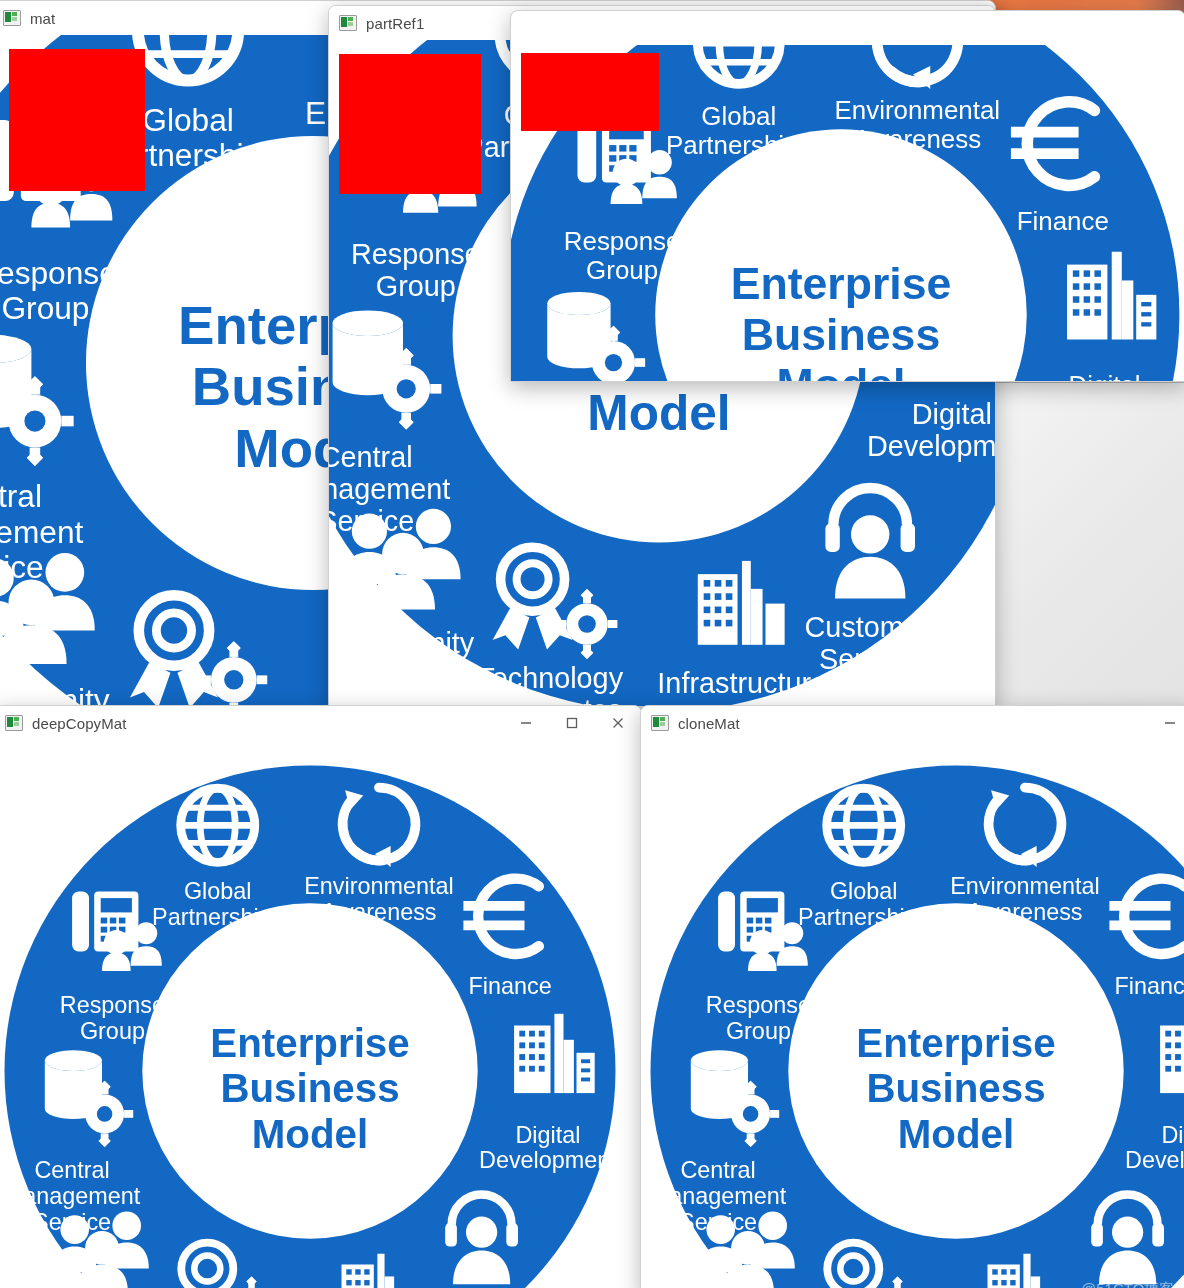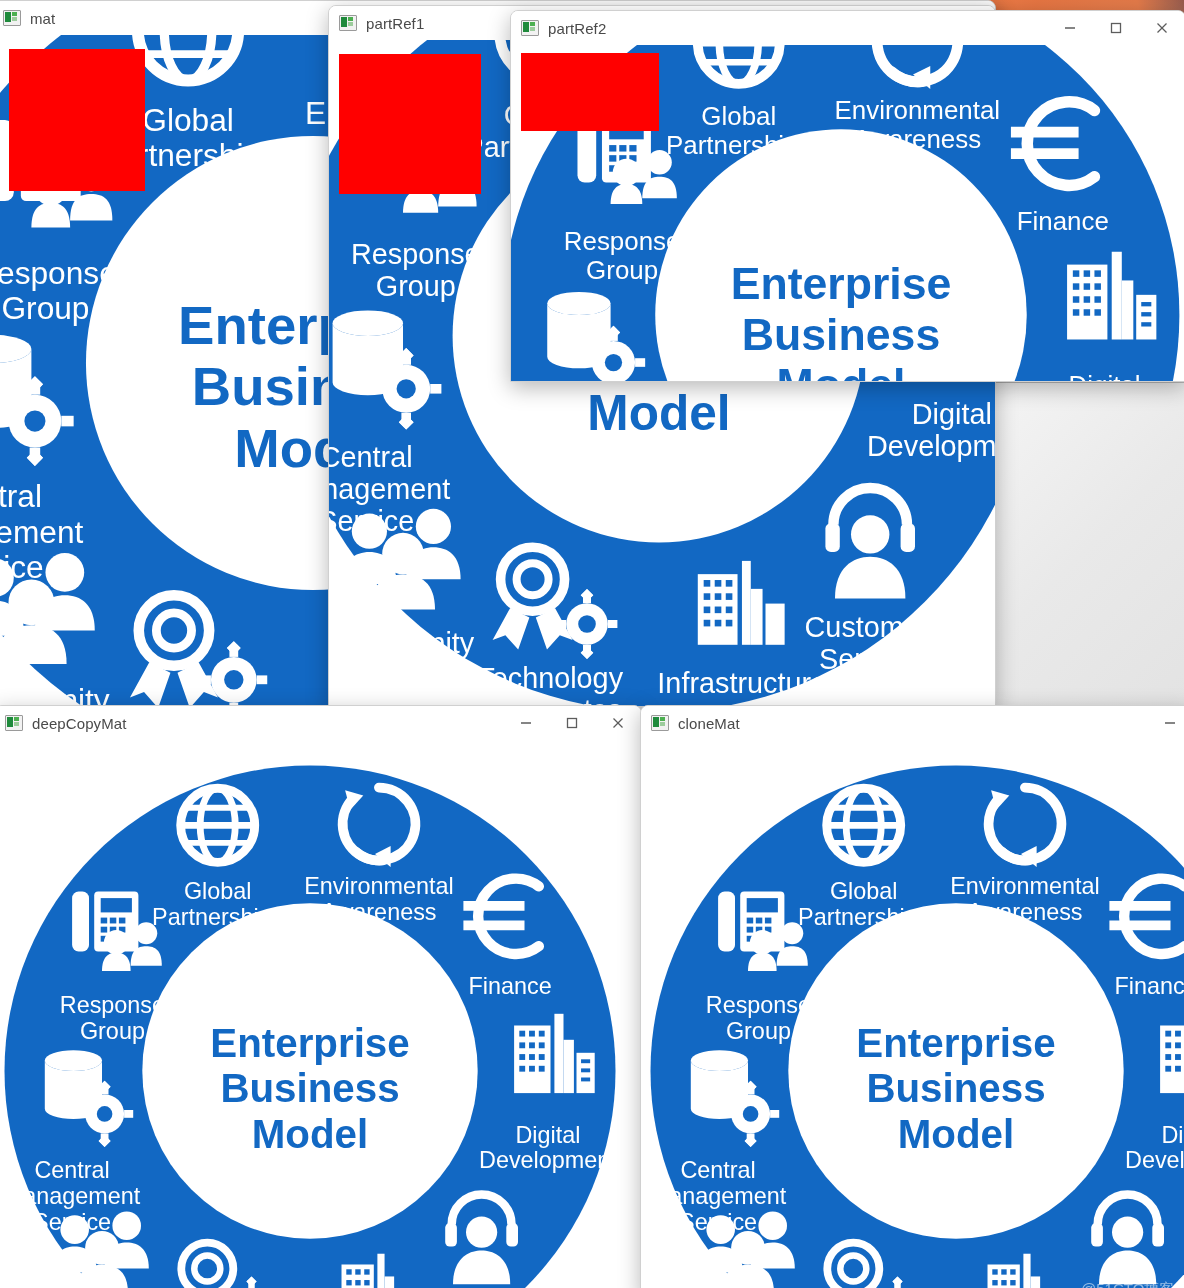--- a/index.html
+++ b/index.html
@@ -495,42 +495,20 @@
         <text class="s9l1" x="196" y="450">Group</text>
       </g>
     </g>
   </svg>
 </div>
     <div class="redsq" style="left:10px;top:14px;width:142px;height:140px;"></div>
   </div>
 </div>
 
 <div class="win" id="win-partref2" style="left:510px;top:10px;width:674px;height:370px;">
-  <div class="titlebar">
-    <span class="app-icon"></span>
-    <span class="wtitle">partRef2</span>
-    <span class="wbtns">
-      <span class="wbtn">
-        <svg width="12" height="12" viewBox="0 0 12 12">
-            <line x1="1" y1="6" x2="11" y2="6" stroke="#5d5d5d" stroke-width="1.3"></line>
-          </svg>
-      </span>
-      <span class="wbtn">
-        <svg width="12" height="12" viewBox="0 0 12 12">
-            <rect x="1.5" y="1.5" width="9" height="9" fill="none" stroke="#5d5d5d" stroke-width="1.3"></rect>
-          </svg>
-      </span>
-      <span class="wbtn">
-        <svg width="12" height="12" viewBox="0 0 12 12">
-            <line x1="1.5" y1="1.5" x2="10.5" y2="10.5" stroke="#5d5d5d" stroke-width="1.3"></line>
-            <line x1="10.5" y1="1.5" x2="1.5" y2="10.5" stroke="#5d5d5d" stroke-width="1.3"></line>
-          </svg>
-      </span>
-    </span>
-  </div>
   <div class="wbody">
     <div class="graphic donut" style="left:-30px;top:-90px;width:720px;height:720px;">
   <svg viewBox="0 0 1000 1000" width="100%" height="100%" preserveAspectRatio="xMidYMid meet" style="--ring: #1268C3; --ctxt: #1268C3;">
     <g>
       <circle cx="500" cy="500" r="470" fill="var(--ring)"></circle>
       <circle cx="500" cy="500" r="258" fill="#ffffff"></circle>
     </g>
 
     <g fill="var(--ctxt)" font-family="Liberation Sans, sans-serif" font-weight="bold" font-size="62" text-anchor="middle">
       <text class="c0" x="500" y="478">Enterprise</text>

